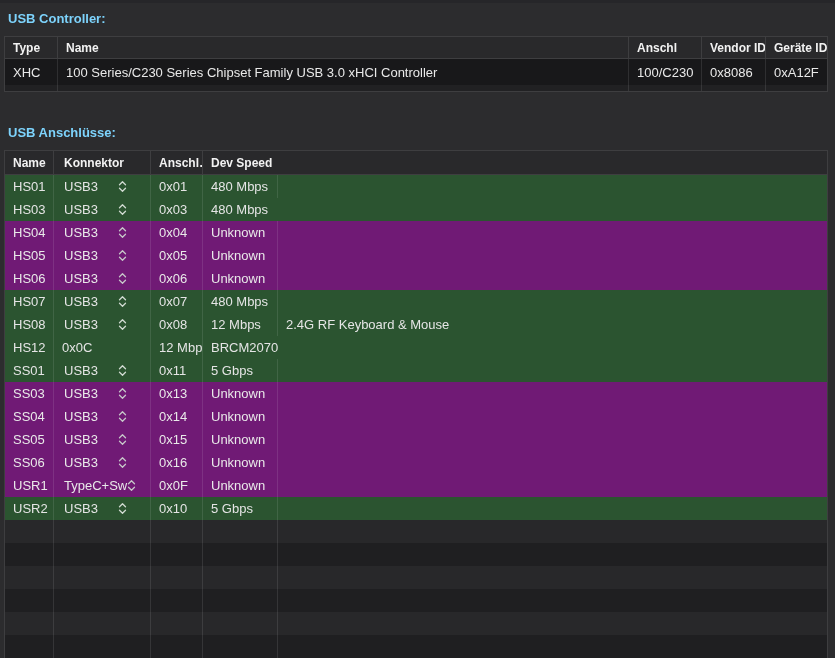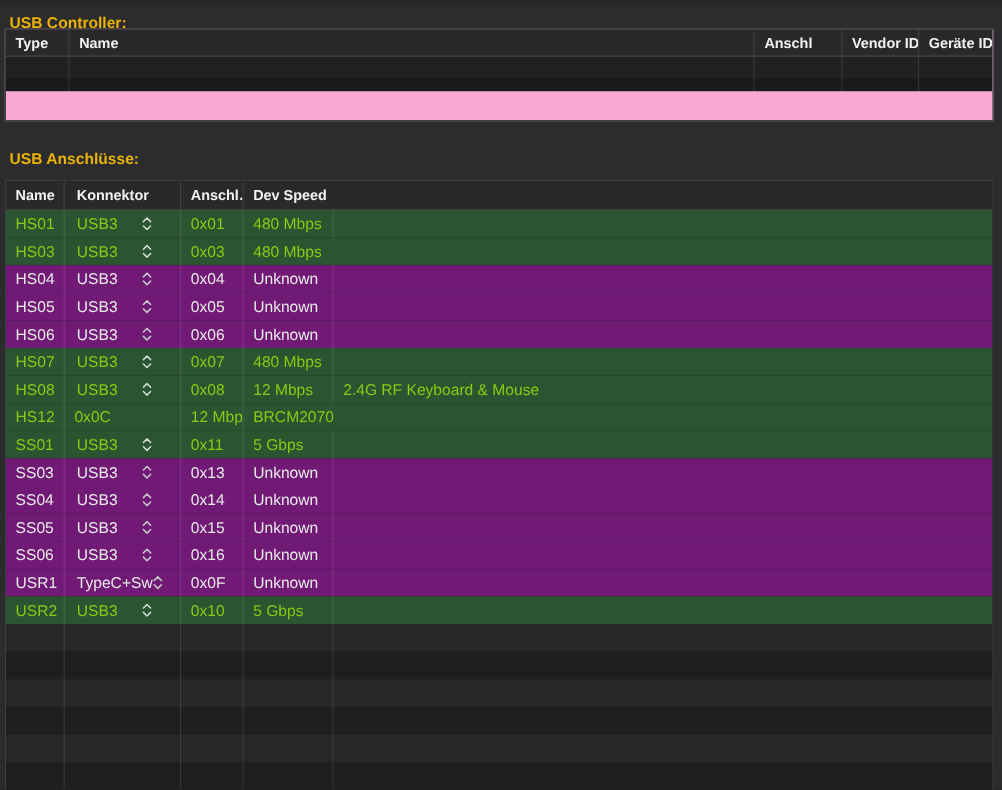--- a/index.html
+++ b/index.html
@@ -4,48 +4,48 @@
 <style>
   html,body{margin:0;padding:0}
   body{
     width:835px;height:658px;position:relative;overflow:hidden;
     background:#2c2c2e;
     font-family:"Liberation Sans",sans-serif;
     -webkit-font-smoothing:antialiased;
   }
   .top-strip{position:absolute;top:0;left:0;width:835px;height:3px;background:#262629}
   .section-label{
-    position:absolute;left:8px;font-size:13px;font-weight:700;color:#eab308;
+    position:absolute;left:8px;font-size:13px;font-weight:700;color:#7dd3fc;
     white-space:nowrap;
   }
   .table{
     position:absolute;left:4px;width:824px;box-sizing:border-box;
     border:1px solid #3e3e40;overflow:hidden;
   }
-  .t1{top:24px;height:77px;background:#f9a8d4}
+  .t1{top:36px;height:56px;background:#a3a3a3}
   .t2{top:150px;height:508px;background:#1f1f21;border-bottom:none}
   .t-header{
     background:#29292b;border-bottom:1px solid #3e3e40;height:21px;
   }
   .t1-row{display:grid;grid-template-columns:53px 571px 73px 64px 1fr}
   .t2-row{display:grid;grid-template-columns:49px 97px 52px 75px 1fr}
   .cell{
     display:flex;align-items:center;box-sizing:border-box;
     padding-left:8px;font-size:13px;color:#e9e9e9;
     overflow:hidden;white-space:nowrap;min-width:0;
   }
   .cell:not(:last-child){border-right:1px solid rgba(255,255,255,0.10)}
   .t-header .cell{font-size:12px;font-weight:700;color:#f2f2f2}
   .row-filled{background:#701a75}
   .t1 .row-filled{background:#18181a;height:26px}
   .t1-empty-a{height:18px;background:#212123}
   .t1-empty-b{height:11px;background:#1a1a1c}
   .t2 .t2-row{height:23px}
   .hl{background:#2b5430}
-  .hl .cell{color:#84cc16}
+  .hl .cell{color:#e5e5e5}
   .stripe-l{background:#28282a}
   .stripe-d{background:#1f1f21}
   .connector-cell{justify-content:space-between;padding-left:10px;padding-right:23px}
   .t-header .konnektor-h{padding-left:10px}
   .stepper{
     display:flex;align-items:center;flex:0 0 auto;color:#c7c7c9;line-height:0;
   }
   .hl .stepper{color:#d2dbd2}
 </style>
 </head>
@@ -57,20 +57,27 @@
 
 <div class="table t1">
   <div class="t-header t1-row">
     <div class="cell">Type</div>
     <div class="cell">Name</div>
     <div class="cell">Anschl</div>
     <div class="cell">Vendor ID</div>
     <div class="cell">Geräte ID</div>
   </div>
   <div>
+      <div class="t1-row row-filled">
+        <div class="cell">XHC</div>
+        <div class="cell">100 Series/C230 Series Chipset Family USB 3.0 xHCI Controller</div>
+        <div class="cell">100/C230</div>
+        <div class="cell">0x8086</div>
+        <div class="cell">0xA12F</div>
+      </div>
       <div class="t1-row t1-empty-a">
         <div class="cell"></div>
         <div class="cell"></div>
         <div class="cell"></div>
         <div class="cell"></div>
         <div class="cell"></div>
       </div>
       <div class="t1-row t1-empty-b">
         <div class="cell"></div>
         <div class="cell"></div>

